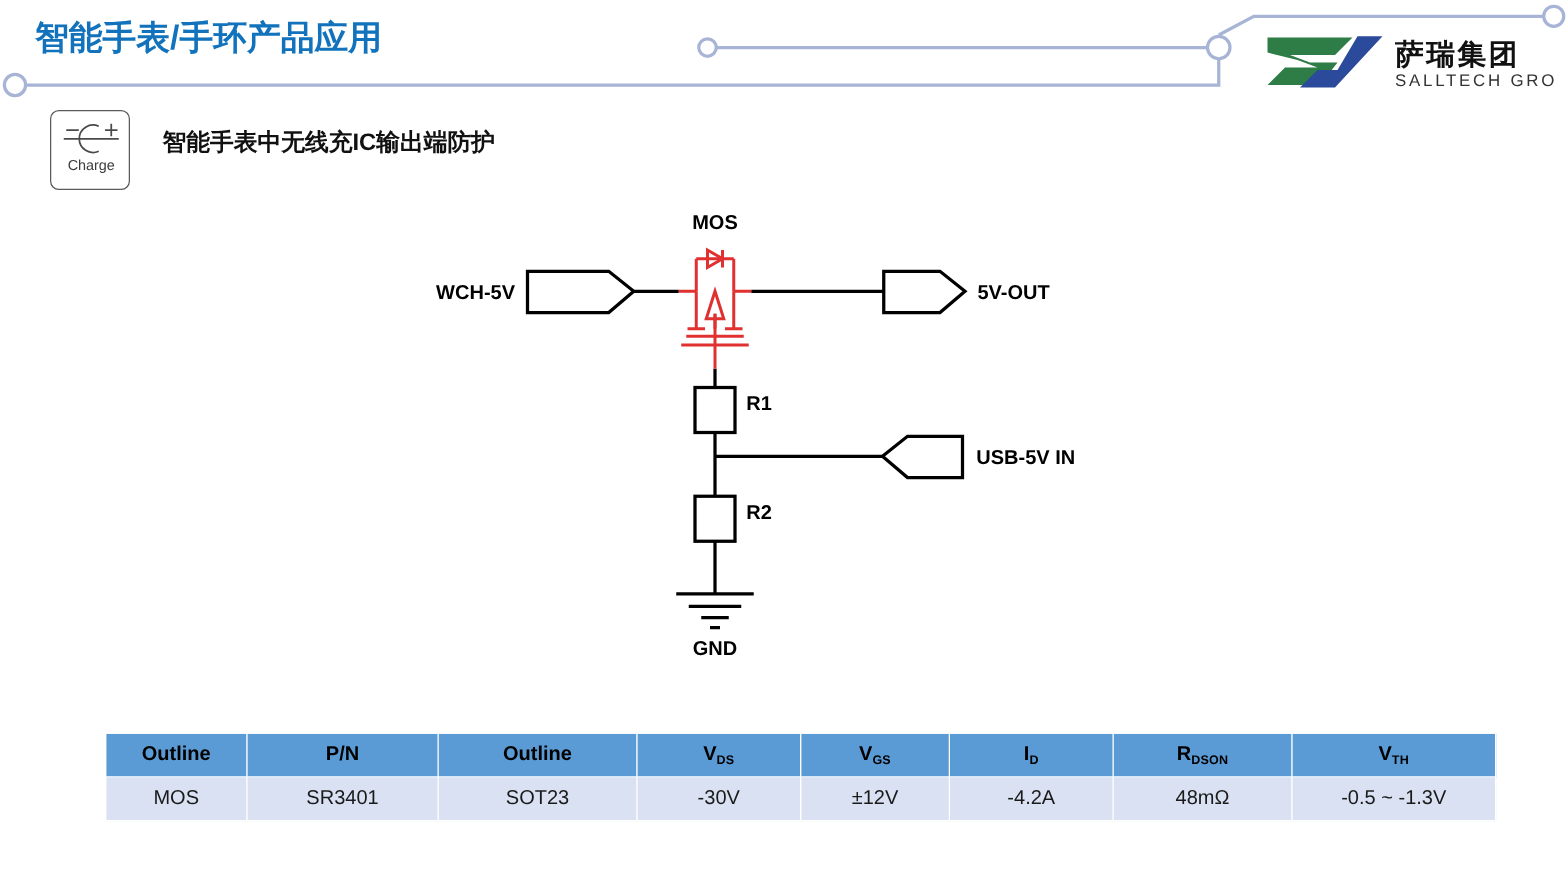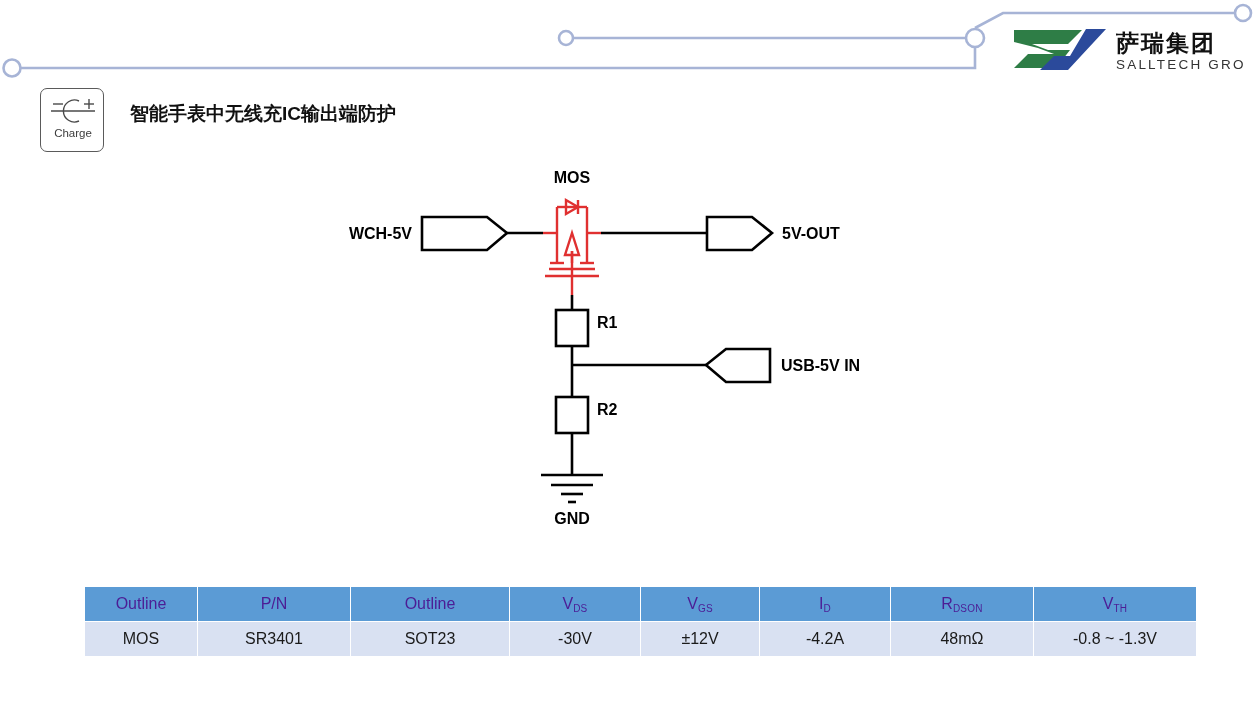--- a/index.html
+++ b/index.html
@@ -89,23 +89,23 @@
     border-collapse: collapse;
     table-layout: fixed;
   }
   #spec-table th, #spec-table td {
     border: 1.5px solid #ffffff;
     text-align: center;
     font-family: "Liberation Sans", sans-serif;
   }
   #spec-table th {
     background: #5B9BD5;
-    color: #4c1d95;
+    color: #000000;
     font-size: 16px;
-    font-weight: normal;
+    font-weight: bold;
     height: 34px;
     padding: 0;
   }
   #spec-table td {
     background: #D9E1F2;
     color: #1a1a1a;
     font-size: 16px;
     font-weight: normal;
     height: 34px;
     padding: 0;
@@ -136,20 +136,21 @@
       <path d="M 16 68 L 975 68 L 975 48"></path>
       <path d="M 975 28 L 1003 13 L 1237 13"></path>
       <path d="M 566 38 L 968 38"></path>
     </g>
     <circle cx="12" cy="68" r="8.5" fill="#ffffff" stroke="#A7B4D6" stroke-width="2.6"></circle>
     <circle cx="566" cy="38" r="7" fill="#ffffff" stroke="#A7B4D6" stroke-width="2.6"></circle>
     <circle cx="975" cy="38" r="9" fill="#ffffff" stroke="#A7B4D6" stroke-width="2.6"></circle>
     <circle cx="1243" cy="13" r="8" fill="#ffffff" stroke="#A7B4D6" stroke-width="2.6"></circle>
   </svg>
 
+  <div id="page-title">智能手表/手环产品应用</div>
 
   <svg id="brand-logo" viewBox="0 0 236 50" width="236" height="50">
     <g>
       <path d="M 6 6 L 74 6 L 60 20 L 24 20 L 40 26 L 62 26 L 48 44 L 6 44 L 20 30 L 46 30 L 30 24 L 6 18 Z" fill="#2E7D46"></path>
       <path d="M 78 5 L 98 5 L 60 46 L 32 46 L 46 32 L 62 32 Z" fill="#2B4A9B"></path>
     </g>
     <text x="108" y="27" font-family="'Liberation Sans',sans-serif" font-size="23" font-weight="bold" fill="#111111" letter-spacing="2">萨瑞集团</text>
     <text x="108" y="45" font-family="'Liberation Sans',sans-serif" font-size="13.5" fill="#333333" letter-spacing="2.2">SALLTECH GROUP</text>
   </svg>
 
@@ -258,18 +259,18 @@
     </thead>
     <tbody>
       <tr>
         <td>MOS</td>
         <td>SR3401</td>
         <td>SOT23</td>
         <td>-30V</td>
         <td>±12V</td>
         <td>-4.2A</td>
         <td>48mΩ</td>
-        <td>-0.8 ~ -1.3V</td>
+        <td>-0.5 ~ -1.3V</td>
       </tr>
     </tbody>
   </table>
 
 </div>
 
 </body></html>

